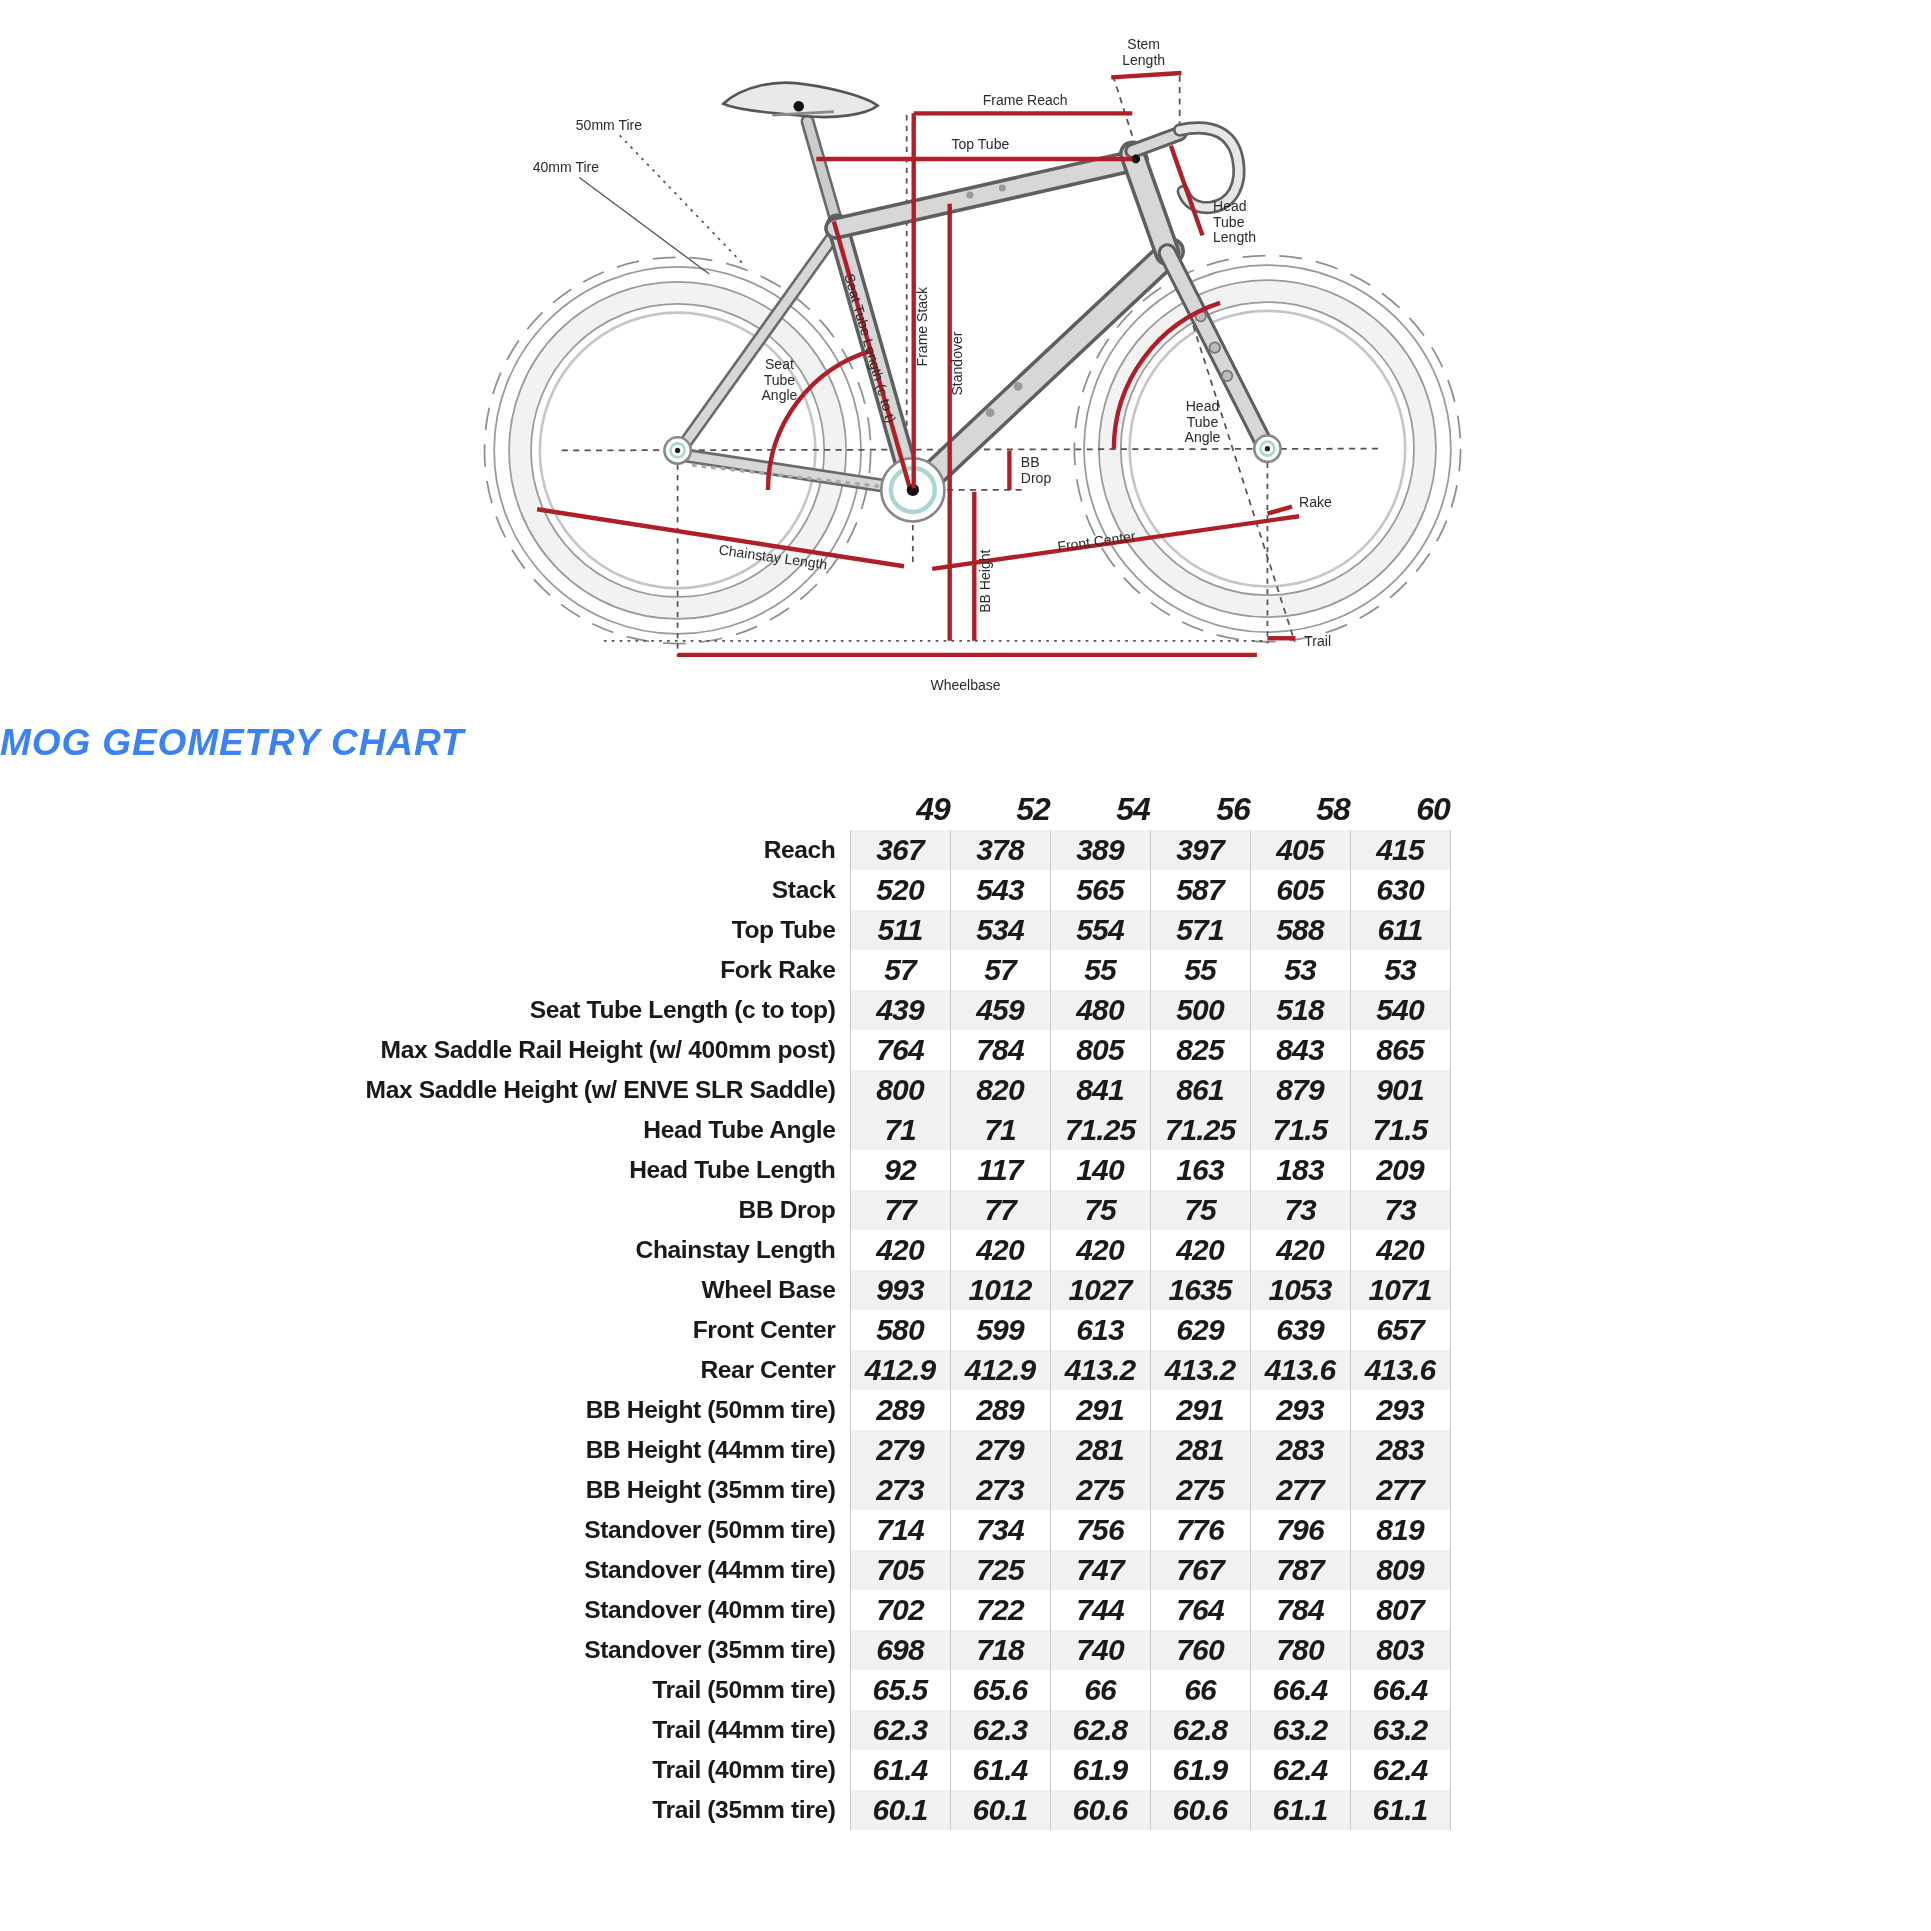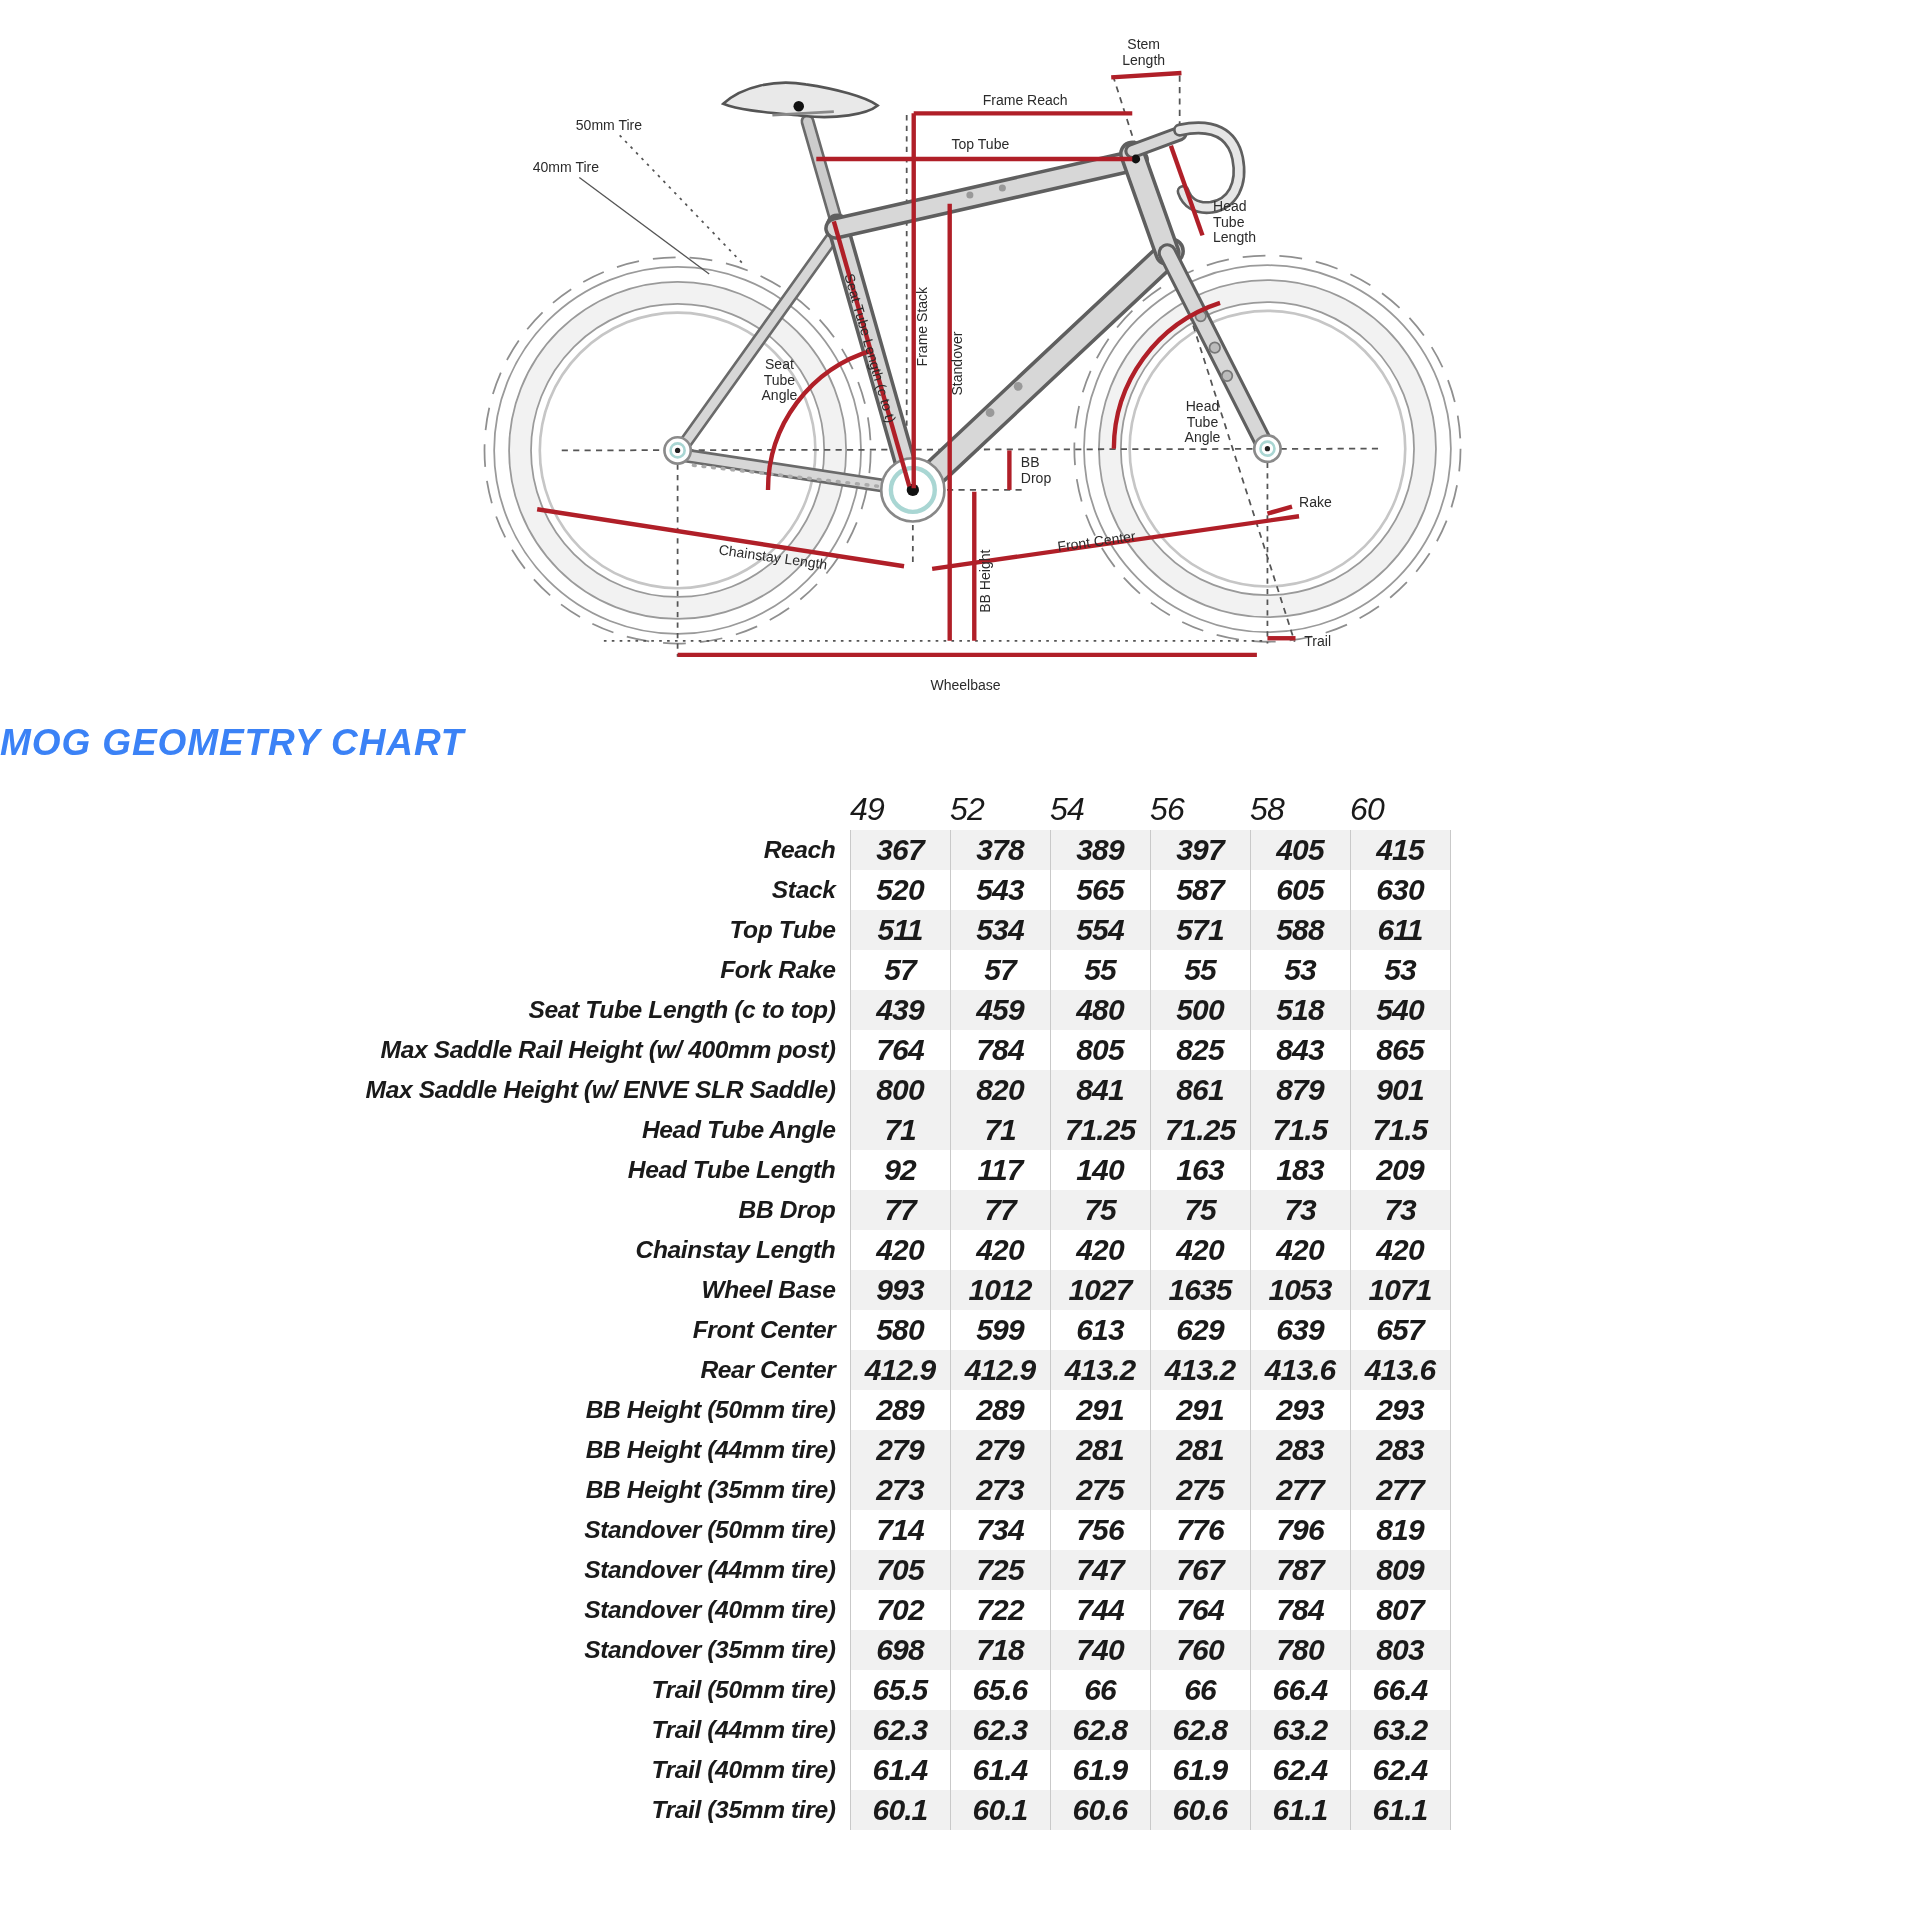--- a/index.html
+++ b/index.html
@@ -15,26 +15,26 @@
   .diagram-wrap{position:absolute;top:0;left:0;}
   .chart-title{
     position:absolute;top:722px;left:0;width:1931px;text-align:left;
     font-style:italic;font-weight:700;font-size:37px;letter-spacing:0.9px;color:#3b82f6;
   }
   table.geo-table{
     position:absolute;top:788px;left:323px;border-collapse:collapse;table-layout:fixed;
   }
   table.geo-table th, table.geo-table td{padding:0;margin:0;white-space:nowrap;}
   .geo-table thead th{
-    height:42px;font-size:32px;font-style:italic;font-weight:400;
-    text-align:left;vertical-align:middle;letter-spacing:-0.9px;
+    height:42px;font-size:32px;font-style:italic;font-weight:700;
+    text-align:right;vertical-align:middle;letter-spacing:-0.9px;
   }
   .geo-table tbody td{height:40px;vertical-align:middle;}
   .geo-table td.row-label{
-    text-align:right;padding-right:14px;font-size:24.6px;font-style:italic;font-weight:700;
+    text-align:right;padding-right:14px;font-size:24.6px;font-weight:700;
     letter-spacing:-0.4px;
   }
   .geo-table td.cell{
     text-align:center;font-size:30px;font-style:italic;font-weight:700;
     border-left:1.8px solid #c9c9c9;letter-spacing:-0.9px;
   }
   .geo-table td.cell:last-child{border-right:1.8px solid #c9c9c9;}
   .geo-table tr.shaded td.cell{background:#f1f1f1;}
 </style>
 </head>

